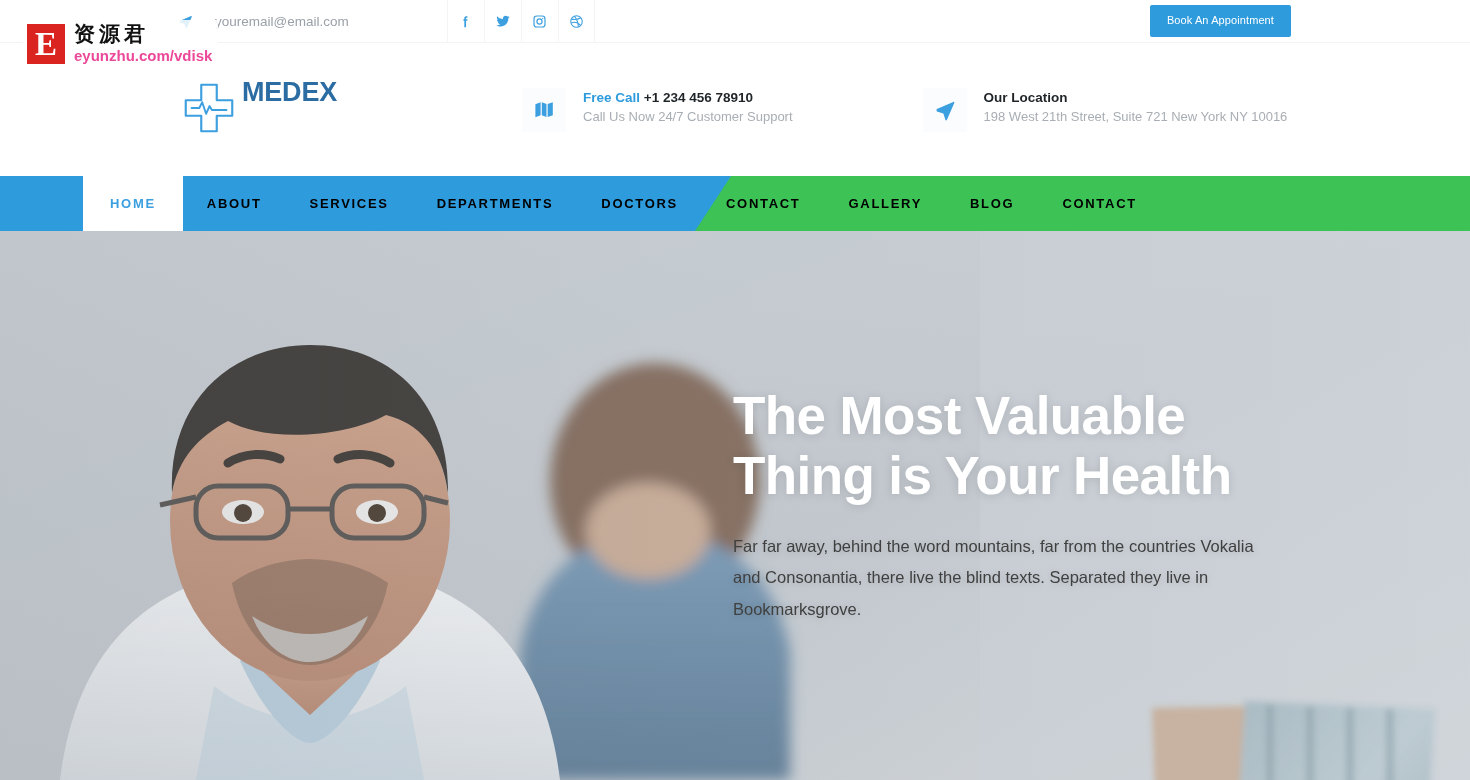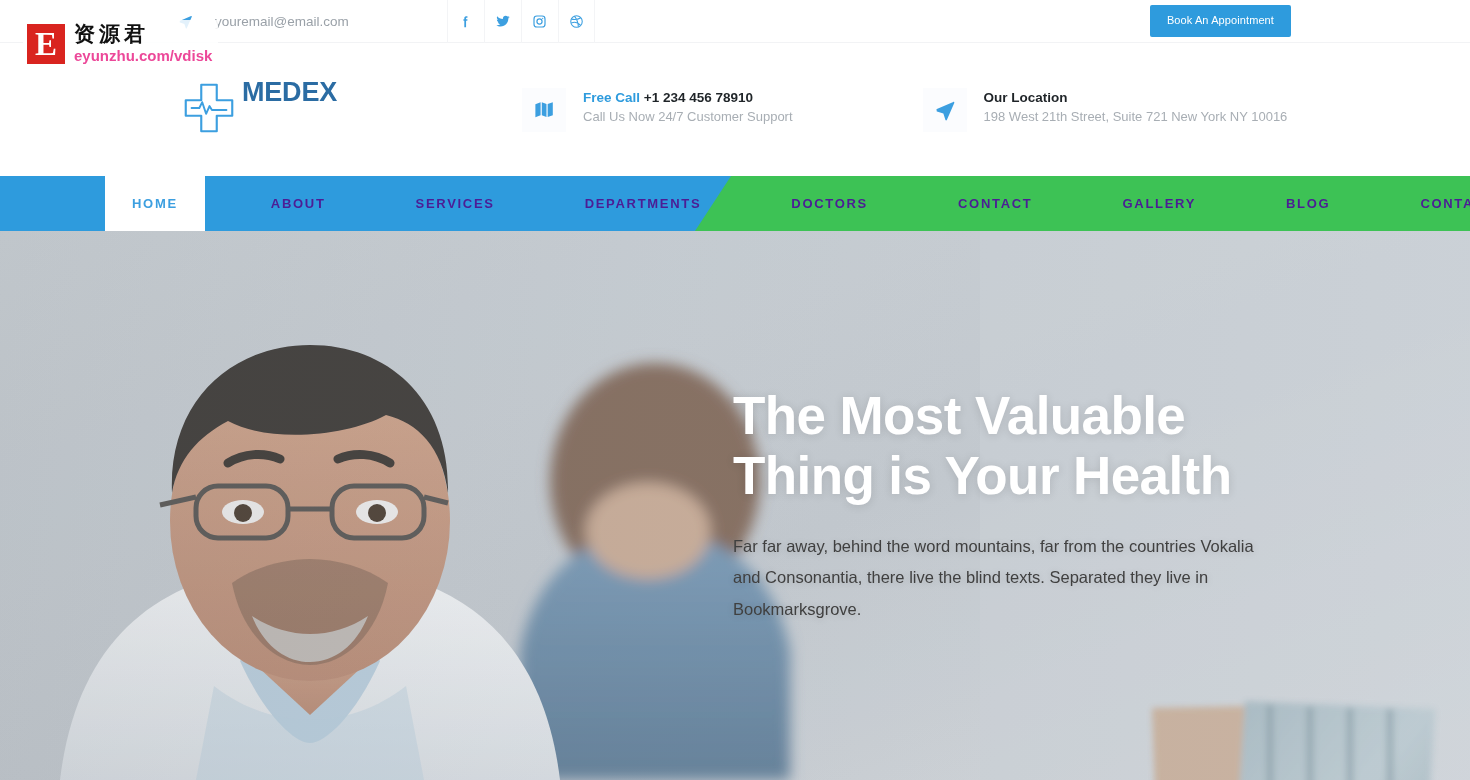--- a/index.html
+++ b/index.html
@@ -81,27 +81,27 @@
     background:#2e9bdd; overflow:hidden; z-index:4;
   }
   .nav-green{
     position:absolute; inset:0;
     background:#3dc255;
     clip-path:polygon(731px 0, 1470px 0, 1470px 55px, 695px 55px);
   }
   .nav-list{
     position:relative; height:55px;
     display:flex; align-items:stretch;
-    padding-left:105px; list-style:none; z-index:2;gap:42px;
+    padding-left:83px; list-style:none; z-index:2;
   }
   .nav-list li{ display:flex; }
   .nav-list a{
     display:flex; align-items:center;
     padding:0 24px;
-    color:#4c1d95; text-decoration:none;
+    color:#000000; text-decoration:none;
     font-size:13px; font-weight:bold;
     letter-spacing:1.7px;
   }
   .nav-list li.active a{
     background:#ffffff; color:#3c9fe0;
     padding:0 27px;
   }
 
   
   .hero{

